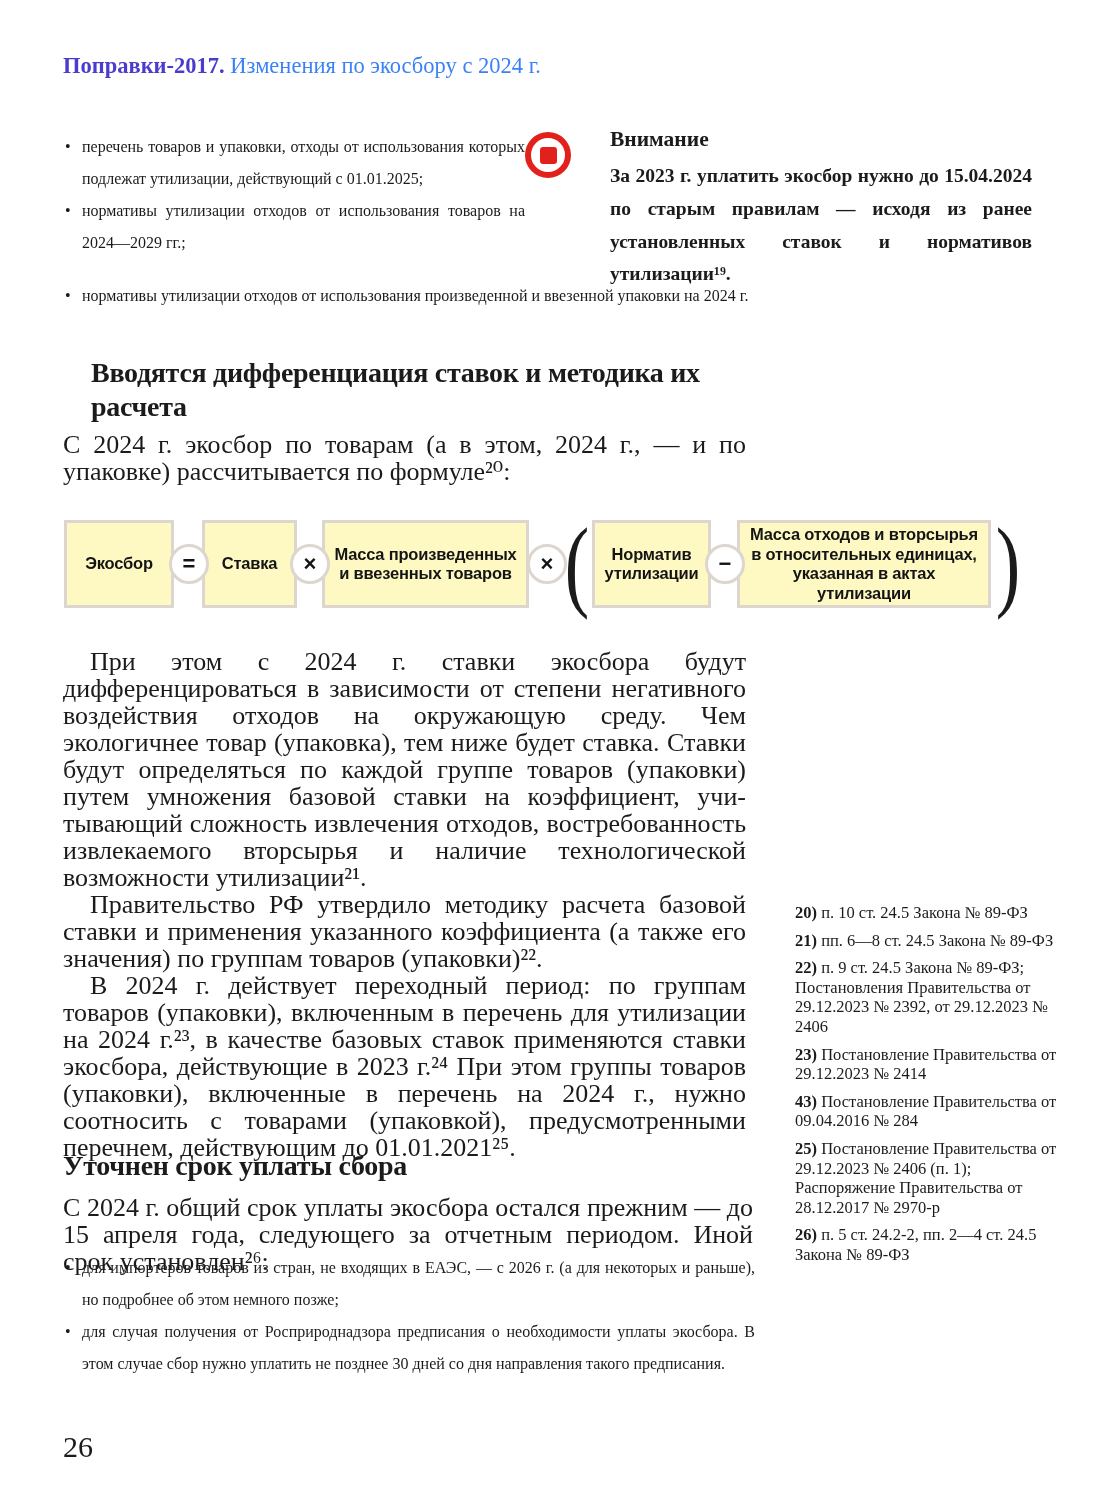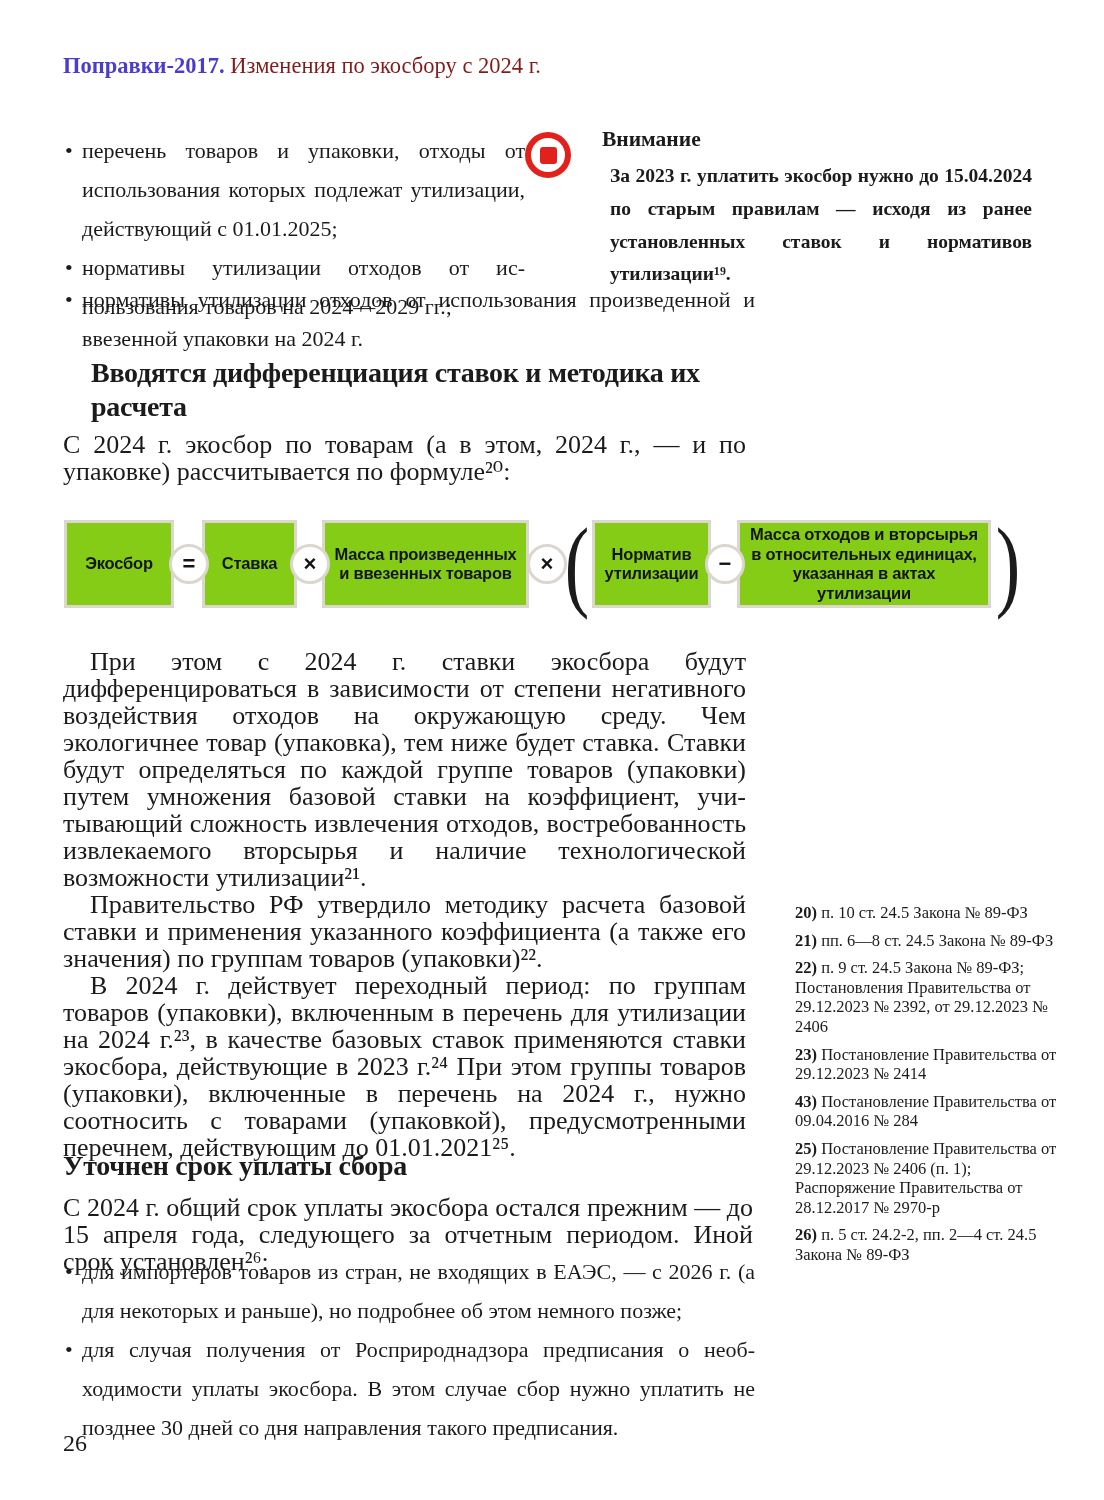--- a/index.html
+++ b/index.html
@@ -4,49 +4,49 @@
 <style>
   html,body{margin:0;padding:0;background:#fff;}
   .page{
     position:relative;width:1104px;height:1500px;background:#ffffff;
     font-family:"Liberation Serif","DejaVu Serif",serif;color:#1b1b1b;
     overflow:hidden;
   }
   
   .doc-header{position:absolute;left:63px;top:53px;font-size:22.5px;line-height:26px;white-space:nowrap;}
   .hdr-bold{font-weight:700;color:#4a3ccd;}
-  .hdr-rest{color:#7f1d1d;}
+  .hdr-rest{color:#3b82f6;}
   
   ul.bullets{list-style:none;margin:0;padding:0;}
-  li.bullet-item{position:relative;padding-left:19px;font-size:22px;line-height:39px;text-align:justify;font-family:Liberation Serif, serif;}
+  li.bullet-item{position:relative;padding-left:19px;font-size:16px;line-height:32px;text-align:justify;font-family:Liberation Serif, serif;}
   li.bullet-item::before{content:"\2022";position:absolute;left:2px;}
   #bullets-top{position:absolute;left:63px;top:131px;width:462px;}
   #bullet-wide{position:absolute;left:63px;top:280px;width:692px;}
   
   .attention{position:absolute;left:525px;top:126px;width:516px;}
   .attention-icon{position:absolute;left:0;top:6px;width:46px;height:46px;border:6px solid #e3211c;border-radius:50%;box-sizing:border-box;}
   .attention-icon .sq{position:absolute;left:50%;top:50%;width:17px;height:17px;margin:-8.5px 0 0 -8.5px;background:#e3211c;border-radius:3px;}
   .attention-body{margin-left:77px;width:438px;}
-  .attention-title{font-weight:700;font-size:21.5px;line-height:26px;margin:0 0 6px;}
+  .attention-title{font-weight:700;font-size:21.5px;line-height:26px;margin:0 8px 6px;}
   .attention-text{font-weight:700;font-size:19.5px;line-height:32.8px;text-align:justify;margin:8px;}
   
   .sec-heading{position:absolute;left:63px;font-weight:700;font-size:28px;line-height:33.5px;letter-spacing:-0.3px;margin:0;}
   #heading-rates{top:356px;width:660px;margin-left:28px;}
   #heading-deadline{top:1149px;width:690px;}
   
   .body-par{font-size:26px;line-height:27px;text-align:justify;margin:0;}
   #intro-rates{position:absolute;left:63px;top:431px;width:683px;}
   #rates-paragraphs{position:absolute;left:63px;top:648px;width:683px;}
   #rates-paragraphs p{margin:0;}
   p.indent{text-indent:27px;}
   #intro-deadline{position:absolute;left:63px;top:1194px;width:690px;}
   #bullets-payment{position:absolute;left:63px;top:1252px;width:692px;}
   
   #formula{position:absolute;left:0;top:518px;width:1104px;height:92px;}
-  .f-box{position:absolute;top:2px;height:88px;box-sizing:border-box;border:3px solid #dcd6cf;background:#84cc16;
+  .f-box{position:absolute;top:2px;height:88px;box-sizing:border-box;border:3px solid #dcd6cf;background:#fef9c3;
     display:flex;align-items:center;justify-content:center;text-align:center;padding:0 5px;
     font-family:"Liberation Sans","DejaVu Sans",sans-serif;font-weight:700;font-size:16.5px;line-height:19.5px;
     letter-spacing:-0.2px;color:#141414;z-index:1;}
   .f-op{position:absolute;top:26px;width:40px;height:40px;box-sizing:border-box;border:3px solid #dcd6cf;border-radius:50%;
     background:#fff;display:flex;align-items:center;justify-content:center;z-index:2;
     font-family:"Liberation Sans","DejaVu Sans",sans-serif;font-weight:700;font-size:22px;color:#141414;}
   .f-paren{position:absolute;top:0;height:92px;display:flex;align-items:center;z-index:0;color:#1b1b1b;}
   .f-paren span{font-family:"Liberation Serif",serif;font-size:102px;line-height:92px;display:block;transform:scaleX(.72);}
   #f-box-ecosbor{left:64px;width:110px;}
   #f-box-stavka{left:202px;width:95px;}
@@ -57,21 +57,21 @@
   #f-op-times-1{left:290px;}
   #f-op-times-2{left:527px;}
   #f-op-minus{left:705px;}
   #f-paren-open{left:560px;}
   #f-paren-close{left:991px;}
   
   #footnotes{position:absolute;left:795px;top:903px;width:263px;}
   p.footnote{font-size:16.5px;line-height:19.6px;margin:0 0 8px;text-align:left;}
   .fn-num{font-weight:700;}
   
-  .page-number{position:absolute;left:63px;top:1430px;font-size:24px;}
+  .page-number{position:absolute;left:63px;top:1430px;font-size:30px;}
 </style>
 </head>
 <body>
 
 <div class="page">
 
   <div class="doc-header">
     <span class="hdr-bold">Поправки-2017.</span>
     <span class="hdr-rest">Изменения по экосбору с 2024 г.</span>
   </div>

